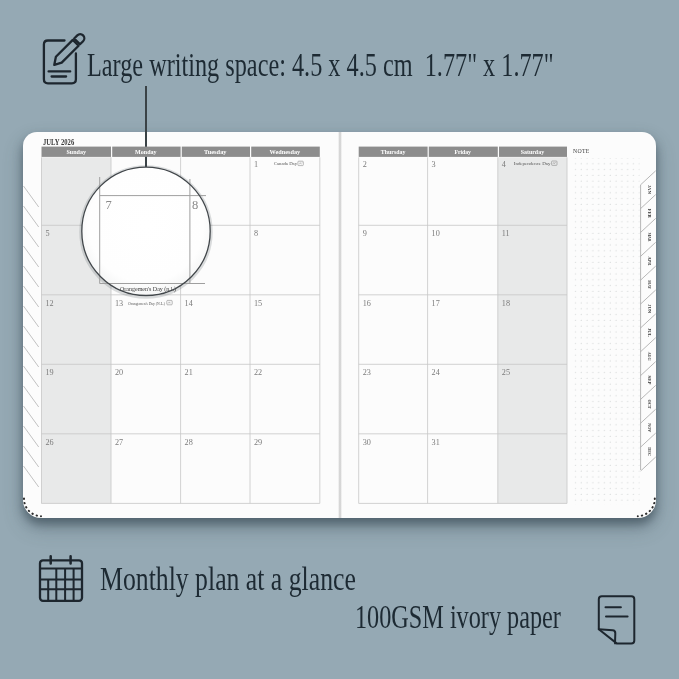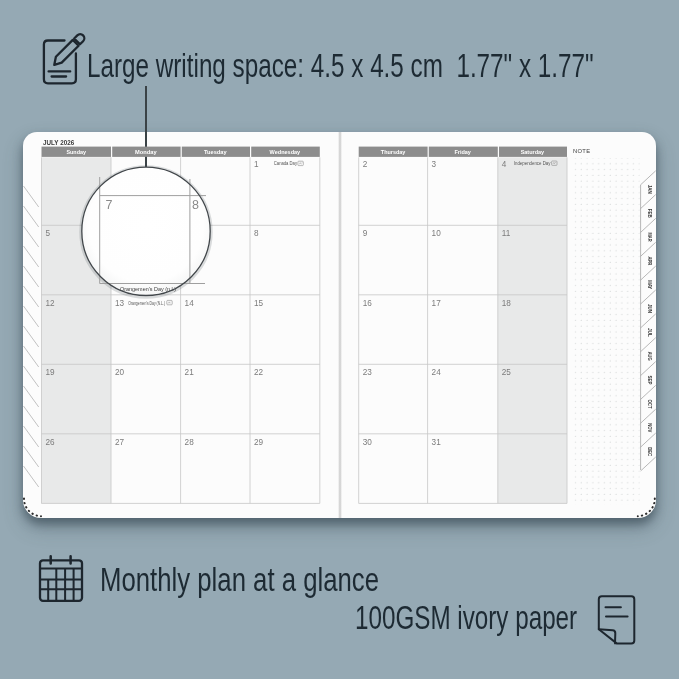--- a/index.html
+++ b/index.html
@@ -1,17 +1,17 @@
 <!DOCTYPE html>
 <html><head>
 <meta charset="utf-8">
 <style>
   html,body{margin:0;padding:0;}
   #stage{position:relative;width:679px;height:679px;background:#95a9b4;overflow:hidden;
-         font-family:Liberation Sans, sans-serif;}
+         font-family:Liberation Serif, serif;}
   .abs{position:absolute;}
   #headtext{left:87px;top:46.6px;font-size:33px;color:#1d2a33;white-space:pre;transform:scaleX(0.735);transform-origin:0 0;}
   #vline{left:145px;top:86px;width:1.5px;height:81px;background:#3a4246;}
   #pageL{left:23px;top:131.5px;width:633px;height:386px;background:#fcfcfc;
          border-radius:14px 14px 18px 18px;box-shadow:0 6px 10px rgba(50,66,76,0.55), 0 10px 20px rgba(50,66,76,0.3);}
   #pageR{left:337.5px;top:131.5px;width:4px;height:386px;background:linear-gradient(90deg, rgba(200,200,200,0) 0%, #cfcfcf 45%, #cfcfcf 55%, rgba(200,200,200,0) 100%);}
   #monthlytext{left:100px;top:561px;font-size:33px;color:#1d2a33;white-space:pre;transform:scaleX(0.78);transform-origin:0 0;}
   #gsmtext{left:355px;top:599px;font-size:33px;color:#1d2a33;white-space:pre;transform:scaleX(0.734);transform-origin:0 0;}
 </style>
 </head>

